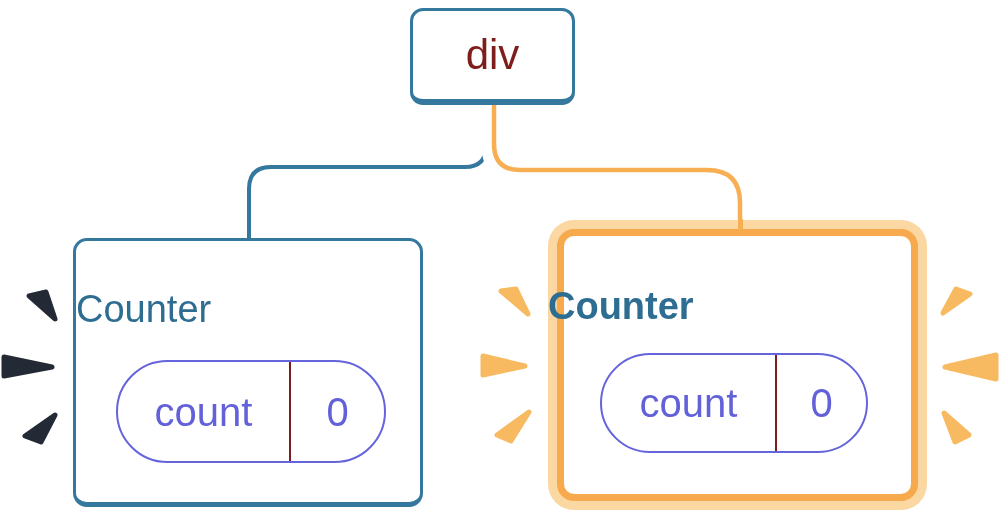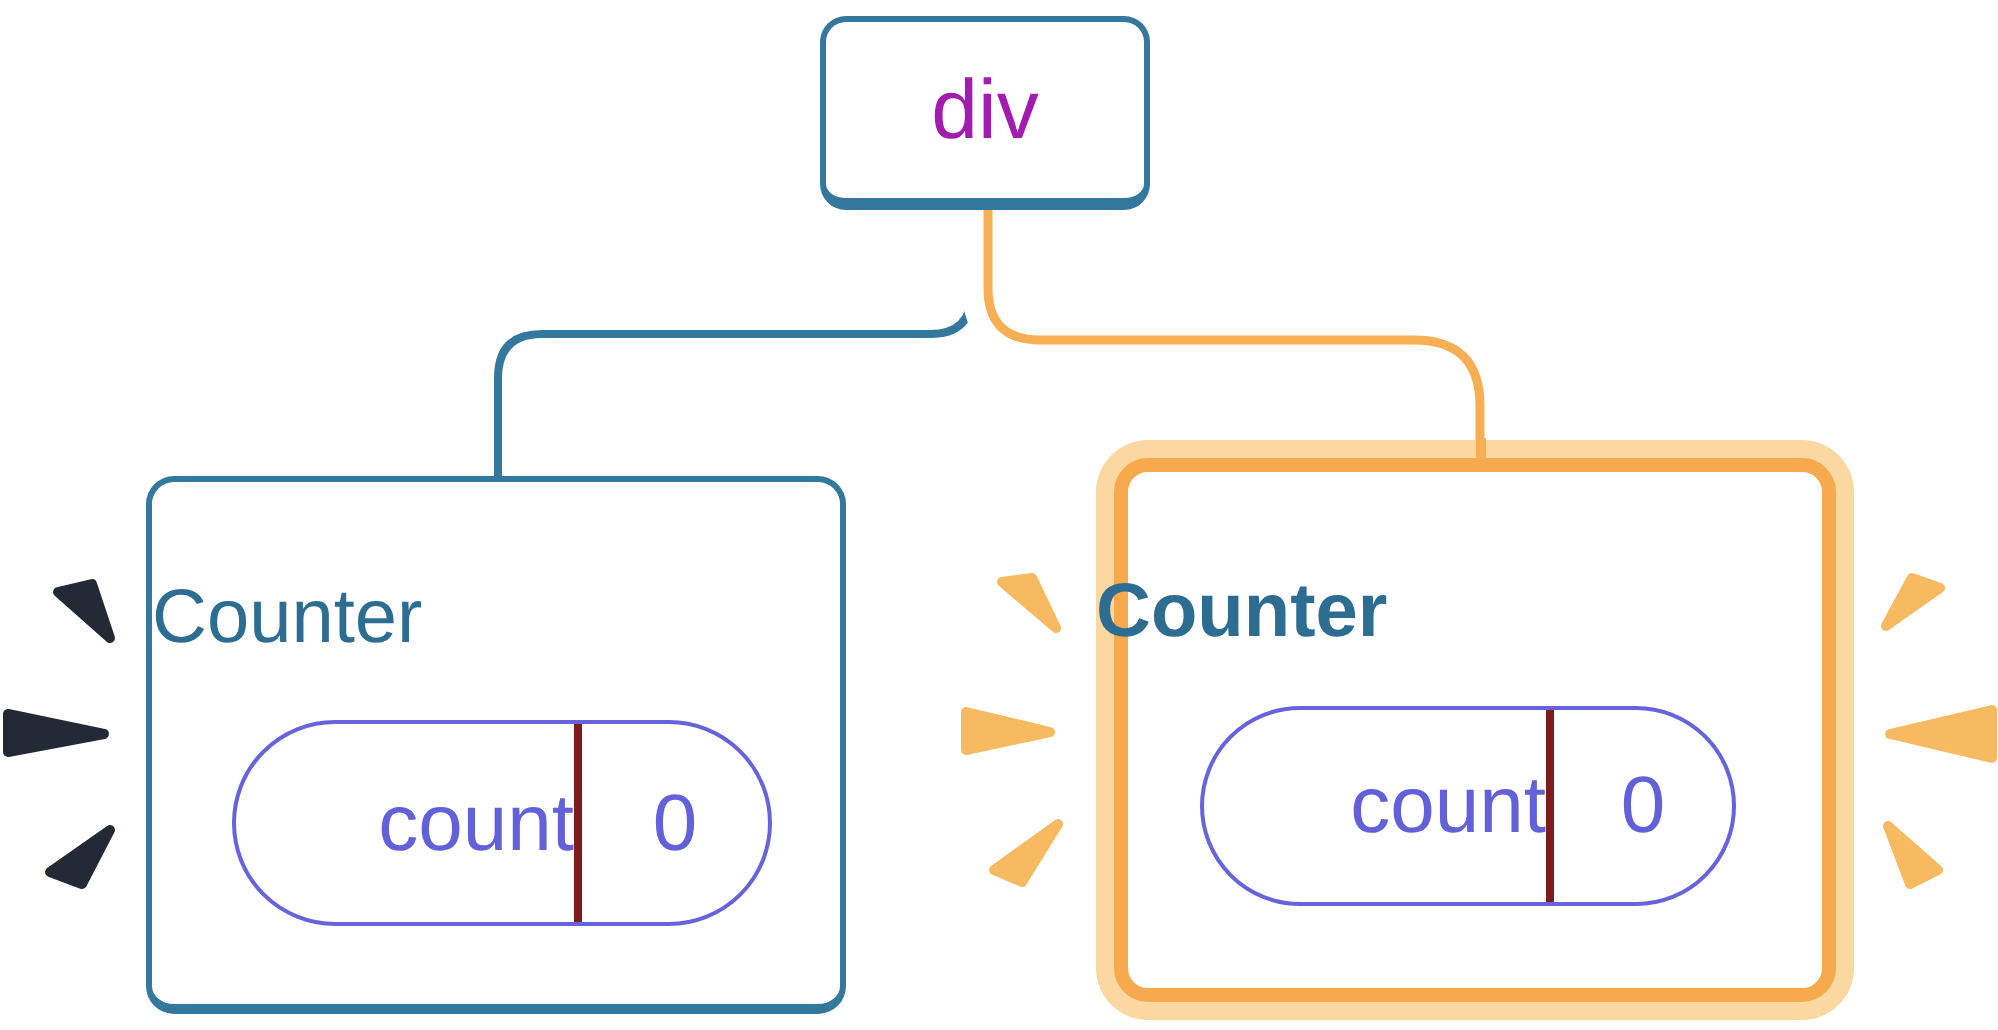--- a/index.html
+++ b/index.html
@@ -19,21 +19,21 @@
     width: 165px; height: 97px;
     background: #ffffff;
     border: 3px solid #34789E;
     border-bottom-width: 6px;
     border-radius: 13px;
     display: flex; align-items: center; justify-content: center;
     z-index: 2;
     box-sizing: border-box;
   }
   .node-root-label {
-    color: #a21caf;
+    color: #7f1d1d;
     font-size: 42px;
     line-height: 1;
   }
 
   .card-left {
     position: absolute;
     left: 73px; top: 238px;
     width: 350px; height: 269px;
     background: #ffffff;
     border: 3px solid #34789E;
@@ -80,22 +80,22 @@
     background: #ffffff;
     display: flex;
     box-sizing: border-box;
     overflow: hidden;
   }
   .card-left .state-pill { left: 40px; top: 119px; width: 270px; height: 103px; }
   .card-right-ring .state-pill { left: 52px; top: 133px; width: 268px; height: 100px; }
 
   .pill-key-cell {
     flex: 0 0 auto;
-    display: flex; align-items: center; justify-content: flex-end;
-    border-right: 4px solid #7f1d1d;
+    display: flex; align-items: center; justify-content: center;
+    border-right: 2px solid #7f1d1d;
     box-sizing: border-box;
   }
   .card-left .pill-key-cell { width: 173px; }
   .card-right-ring .pill-key-cell { width: 175px; }
   .pill-value-cell {
     flex: 1 1 auto;
     display: flex; align-items: center; justify-content: center;
   }
   .pill-text {
     color: #6261D9;

